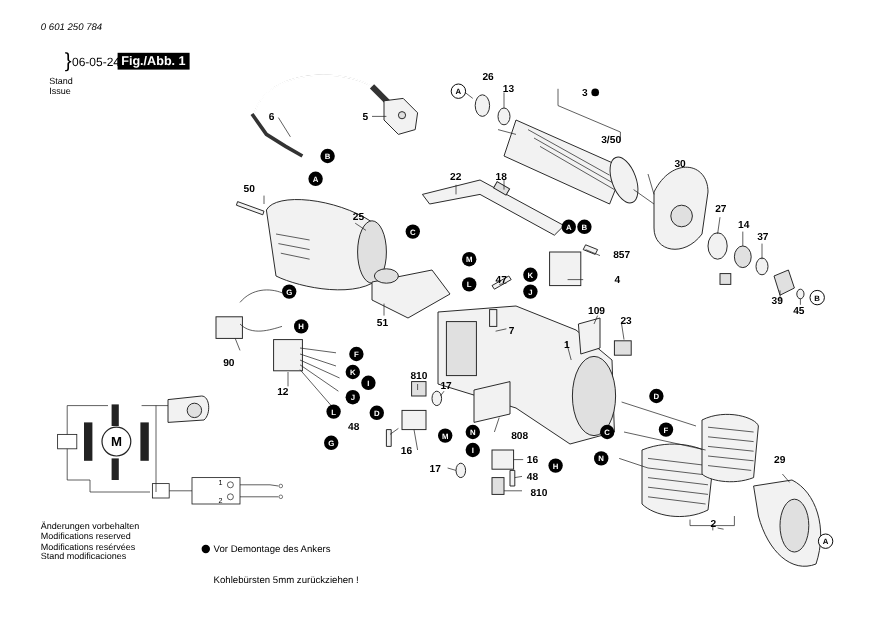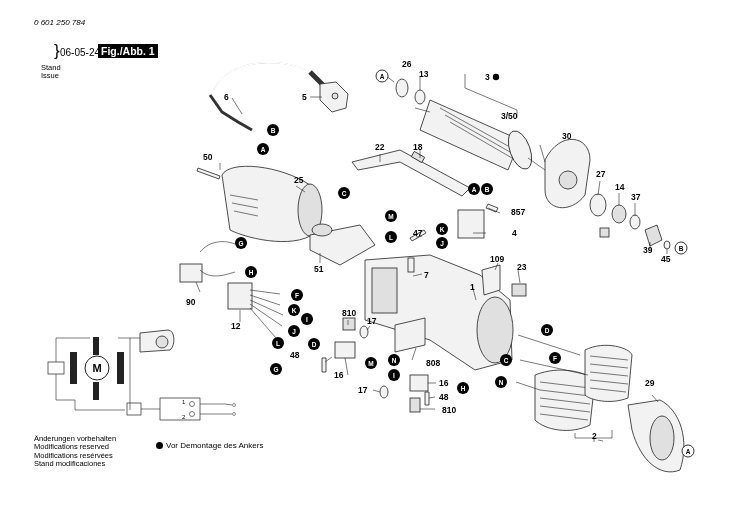--- a/index.html
+++ b/index.html
@@ -6,21 +6,21 @@
   body{width:730px;height:516px;position:relative;overflow:hidden;font-family:"Liberation Sans",sans-serif;color:#000;}
   .abs{position:absolute;}
   .hdr-num{left:34px;top:18px;font-size:8px;font-style:italic;}
   .stand{left:41px;top:44px;font-size:7.5px;line-height:8px;margin-top:20px;}
   .brace{left:54px;top:42px;font-size:17px;line-height:17px;}
   .date{left:60px;top:47px;font-size:10px;}
   .fig{left:98px;top:44px;background:#000;color:#fff;font-weight:bold;font-size:10.5px;padding:1px 3px;line-height:12px;}
   .mods{left:34px;top:435px;font-size:7.5px;line-height:8.4px;}
   .note{left:152px;top:437px;font-size:8px;line-height:10px;}
   .note .dot{display:inline-block;width:7px;height:7px;border-radius:50%;background:#000;margin-right:3px;vertical-align:-1px;}
-  .note p{margin:4px;}
+  .note p{margin:16px;}
   .note .en{margin-top:4px;}
   svg{position:absolute;left:0;top:0;}
   .lbl{font-family:"Liberation Sans",sans-serif;font-size:8.5px;font-weight:bold;fill:#000;}
   .cw text{font-family:"Liberation Sans",sans-serif;font-size:6.5px;font-weight:bold;fill:#fff;text-anchor:middle;}
   .co text{font-family:"Liberation Sans",sans-serif;font-size:6.5px;font-weight:bold;fill:#000;text-anchor:middle;}
   .part{fill:#f2f2f2;stroke:#222;stroke-width:0.8;}
   .part2{fill:#e0e0e0;stroke:#222;stroke-width:0.8;}
   .ln{stroke:#222;stroke-width:0.6;fill:none;}
 </style>
 </head>
@@ -314,13 +314,14 @@
 </svg>
 
 <div class="abs mods">
   <div>Änderungen vorbehalten</div>
   <div>Modifications reserved</div>
   <div>Modifications resérvées</div>
   <div>Stand modificaciones</div>
 </div>
 <div class="abs note">
   <p><span class="dot"></span><span>Vor Demontage des Ankers</span></p>
+  <p style="padding-left:10px">Kohlebürsten 5mm zurückziehen !</p>
 </div>
 
 </body></html>

